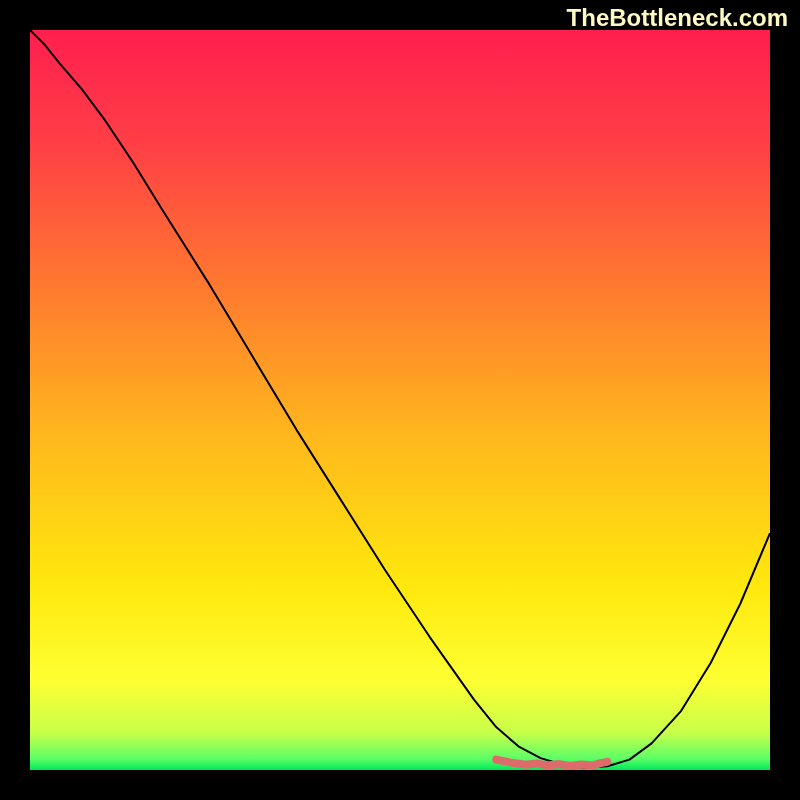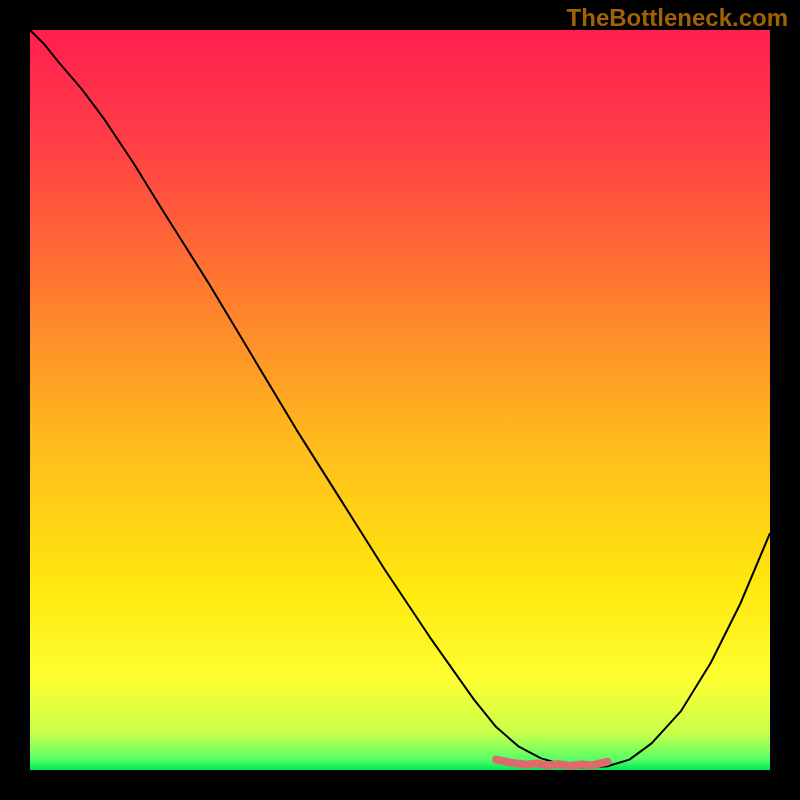--- a/index.html
+++ b/index.html
@@ -13,21 +13,21 @@
   .container {
     position: relative;
     width: 800px;
     height: 800px;
     background: #000;
   }
   .watermark {
     position: absolute;
     top: 4px;
     right: 12px;
-    color: #a16207;
+    color: #fef9c3;
     font-family: Arial, Helvetica, sans-serif;
     font-size: 24px;
     font-weight: bold;
     z-index: 10;
   }
   .plot {
     position: absolute;
     left: 30px;
     top: 30px;
     width: 740px;

